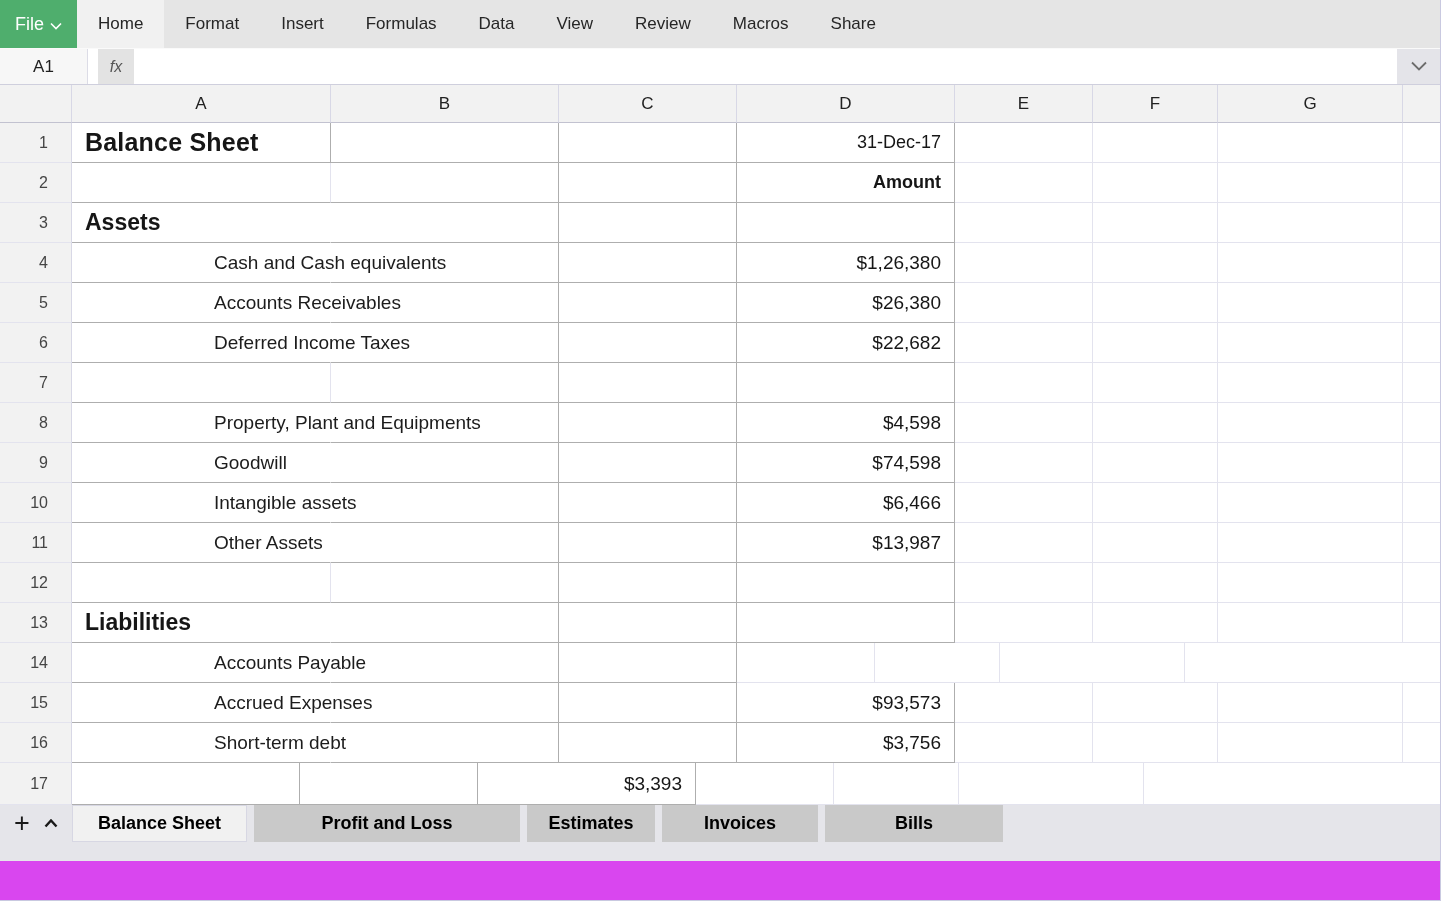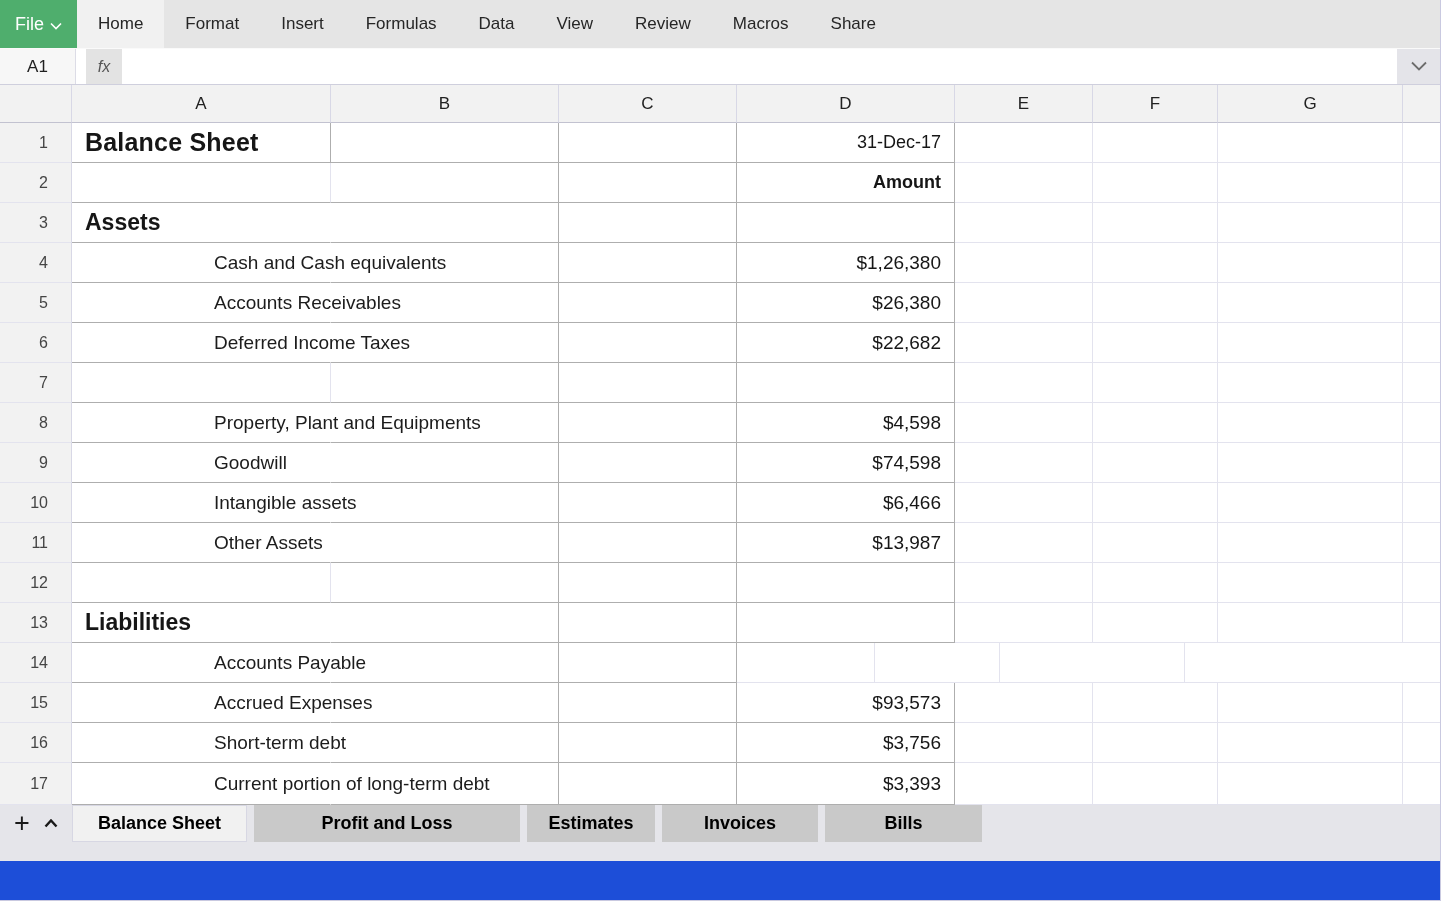--- a/index.html
+++ b/index.html
@@ -1,34 +1,34 @@
 <!DOCTYPE html>
 <html><head>
 <meta charset="utf-8">
 <style>
   * { margin:0; padding:0; box-sizing:border-box; }
   html,body { background:#fff; }
   body { font-family:"Liberation Sans","DejaVu Sans",sans-serif; }
-  .app { width:1441px; height:901px; position:relative; background:#1d4ed8; overflow:hidden;
+  .app { width:1441px; height:901px; position:relative; background:#d946ef; overflow:hidden;
          border-right:1px solid #c9c9e0; border-bottom:1px solid #c9c9e0; }
 
   
   .menubar { height:48px; background:#e5e5e5; display:flex; align-items:stretch; }
   .file-btn { width:77px; border:none; cursor:pointer; color:#fff; font-size:18px;
               font-family:inherit; display:flex; align-items:center; justify-content:center; gap:6px; }
   .file-btn svg { margin-top:2px; }
   .menu-items { display:flex; align-items:stretch; }
   .menu-item { border:none; background:transparent; font-family:inherit; font-size:17px;
                color:#262626; padding:8px 21px; cursor:pointer; }
   .menu-item.active { background:#f1f1f1; }
 
   
   .formula-row { height:37px; background:#fff; display:flex; align-items:stretch;
                  border-top:1px solid #fafafa; border-bottom:1px solid #cfcfdd; }
-  .name-box { width:76px; background:#f7f7f7; border-right:1px solid #dcdce6;
+  .name-box { width:88px; background:#f7f7f7; border-right:1px solid #dcdce6;
               display:flex; align-items:center; justify-content:center;
               font-size:17px; color:#1f1f1f; cursor:text; }
   .fx-btn { width:36px; margin:0 0 0 10px; border:none; background:#e3e3e3; cursor:pointer;
             font-family:Liberation Sans, sans-serif; font-style:italic;
             font-size:16px; color:#555; }
   .formula-input { flex:1; border:none; outline:none; font-family:inherit; font-size:16px;
                    padding:0 8px; color:#222; background:#fff; }
   .fb-expand { width:43px; border:none; background:#e4e4e9; cursor:pointer;
                display:flex; align-items:center; justify-content:center; }
 
@@ -75,21 +75,21 @@
              font-family:inherit; }
   .sheet-tabs { display:flex; align-items:stretch; height:37px; gap:7px; }
   .sheet-tab { border:1px solid transparent; background:#c9c9c9; cursor:pointer;
                font-family:inherit; font-weight:800; font-size:18px; color:#000;
                display:flex; align-items:center; justify-content:center; }
   .sheet-tab.active { background:#f1f1f1; border-color:#d7d7e3; }
   .sheet-tab:nth-child(1){width:175px}
   .sheet-tab:nth-child(2){width:266px}
   .sheet-tab:nth-child(3){width:128px}
   .sheet-tab:nth-child(4){width:156px}
-  .sheet-tab:nth-child(5){width:157px}
+  .sheet-tab:nth-child(5){width:178px}
 </style>
 </head>
 <body>
 
 <div class="app">
 
   <header class="menubar">
     <button class="file-btn" style="background:#4fae6d">
       <span>File</span>
       <span>
@@ -307,21 +307,20 @@
           <div class="cell c-b tb vb"></div>
           <div class="cell c-c tb vb"></div>
           <div class="cell c-d tb vb cell-d d-money">$3,756</div>
           <div class="cell c-e"></div>
           <div class="cell c-f"></div>
           <div class="cell c-g"></div>
           <div class="cell c-h"></div>
         </div>
         <div class="grid-row">
           <div class="rowh">17</div>
-          <div class="cell c-a tb cell-a novb a-item">Current portion of long-term debt</div>
           <div class="cell c-b tb vb"></div>
           <div class="cell c-c tb vb"></div>
           <div class="cell c-d tb vb cell-d d-money">$3,393</div>
           <div class="cell c-e"></div>
           <div class="cell c-f"></div>
           <div class="cell c-g"></div>
           <div class="cell c-h"></div>
         </div>
       </div>
   </div>

